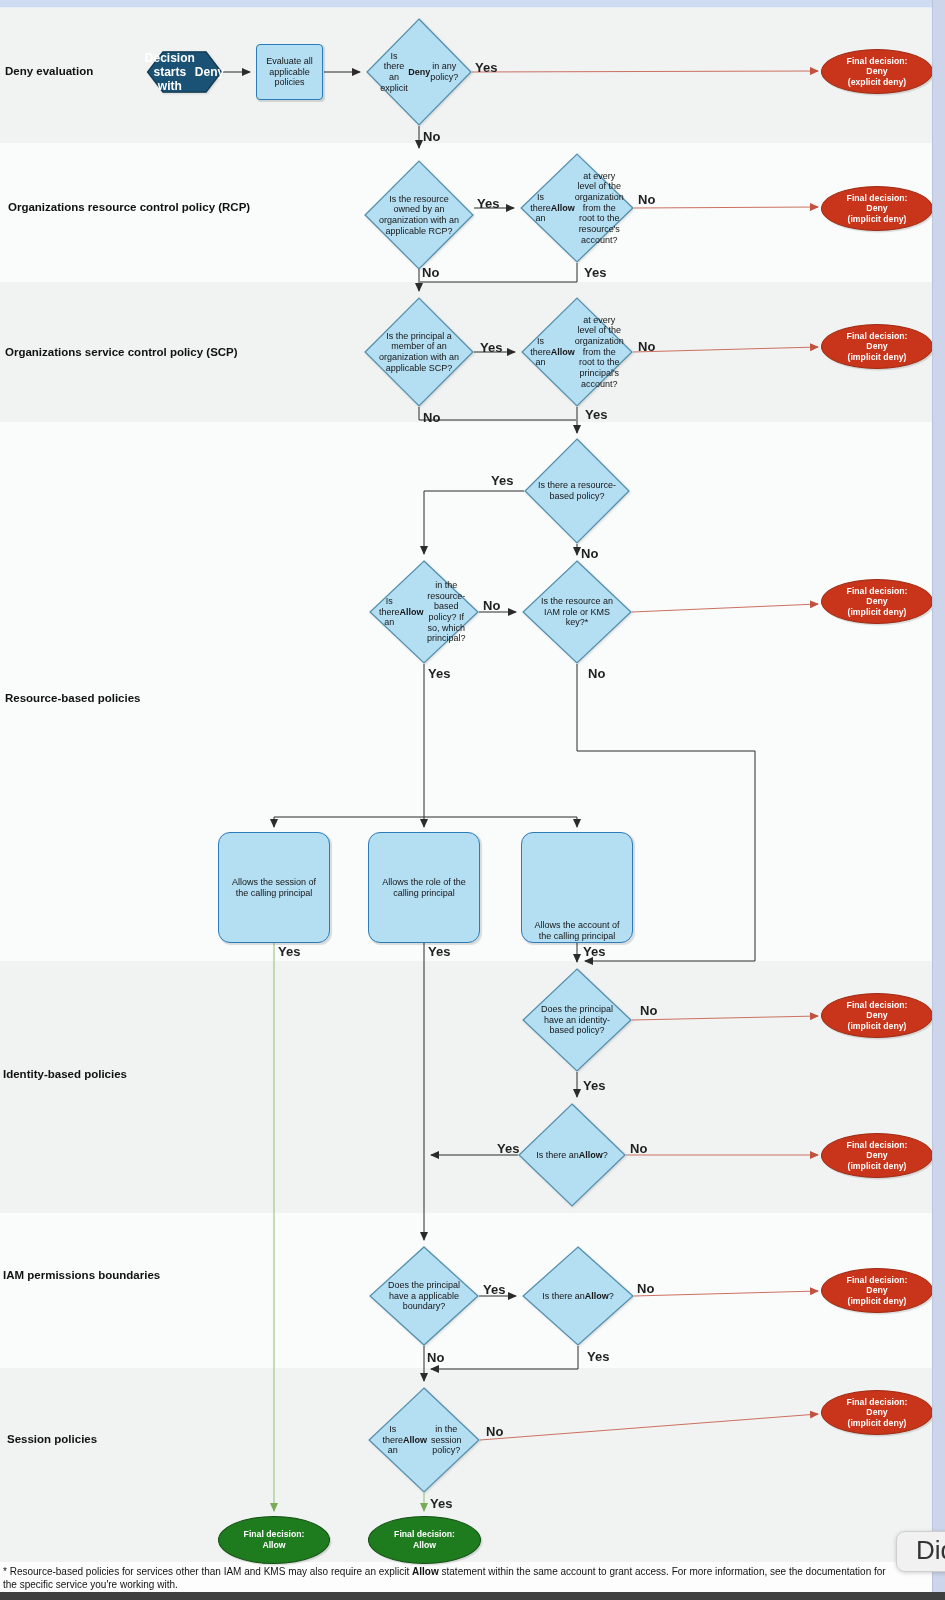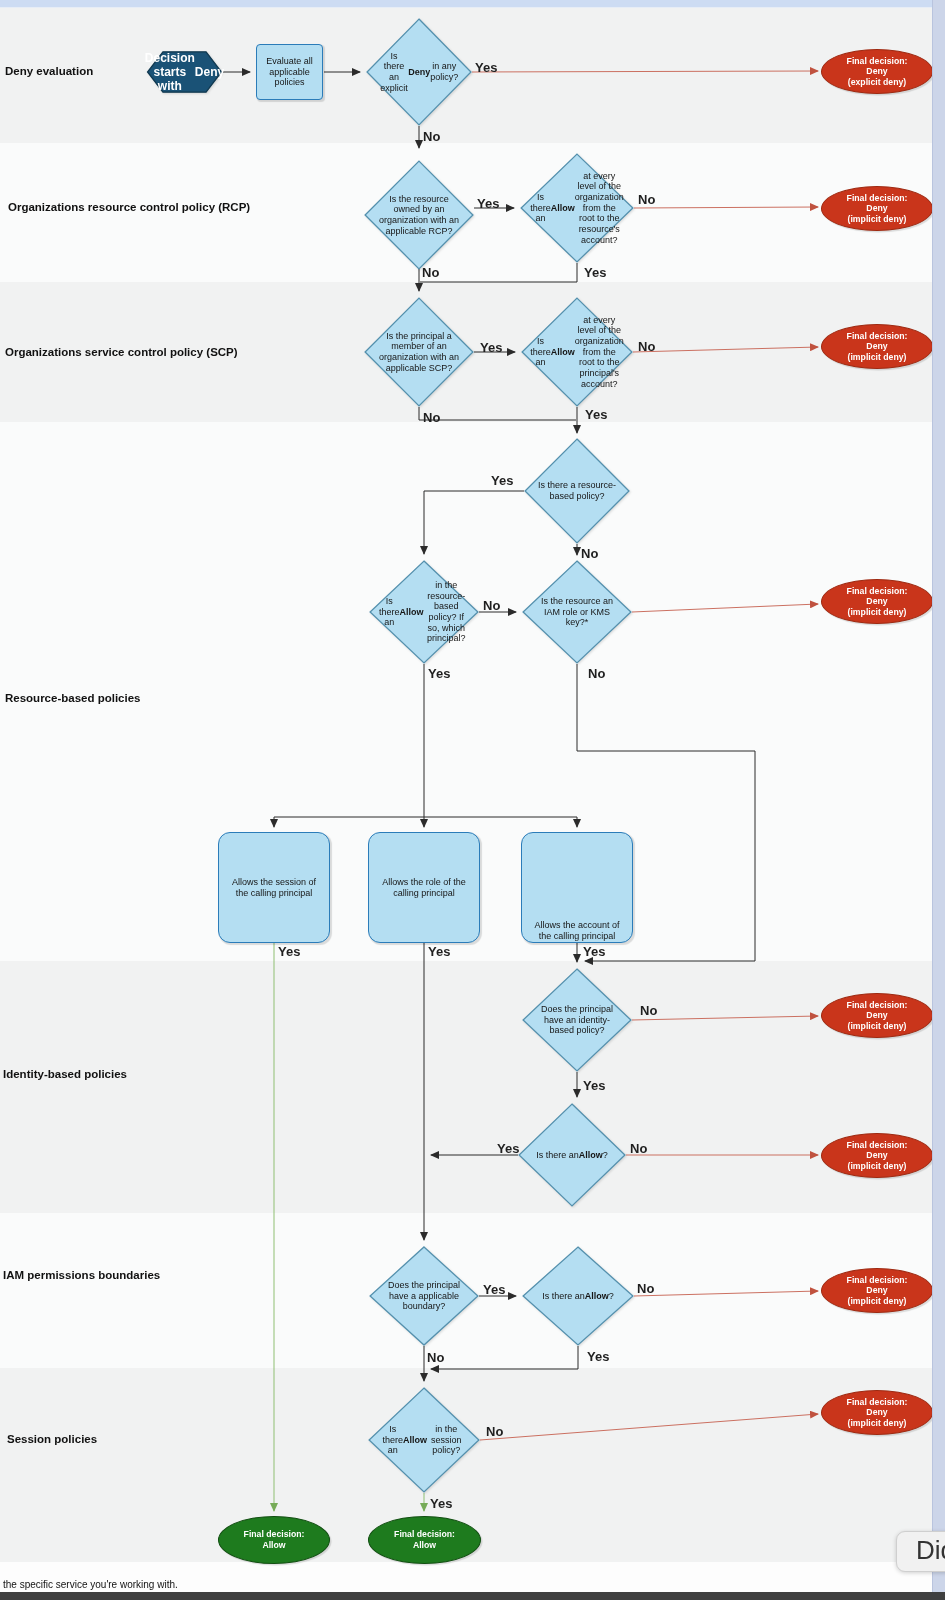--- a/index.html
+++ b/index.html
@@ -277,20 +277,21 @@
   <span class="elabel" style="left:638px;top:339px;">No</span>
   <span class="elabel" style="left:581px;top:546px;">No</span>
   <span class="elabel" style="left:483px;top:598px;">No</span>
   <span class="elabel" style="left:588px;top:666px;">No</span>
   <span class="elabel" style="left:640px;top:1003px;">No</span>
   <span class="elabel" style="left:630px;top:1141px;">No</span>
   <span class="elabel" style="left:427px;top:1350px;">No</span>
   <span class="elabel" style="left:637px;top:1281px;">No</span>
   <span class="elabel" style="left:486px;top:1424px;">No</span>
 
+  <div class="footer-note" style="top:1566px;">* Resource-based policies for services other than IAM and KMS may also require an explicit <b>Allow</b> statement within the same account to grant access. For more information, see the documentation for</div>
   <div class="footer-note" style="top:1579px;">the specific service you're working with.</div>
 
   <div class="topbar"></div>
   <div class="scrollbar"></div>
   <div class="bottombar"></div>
 
   <div class="popup">
     <span class="popup-text">Did</span>
   </div>
 

